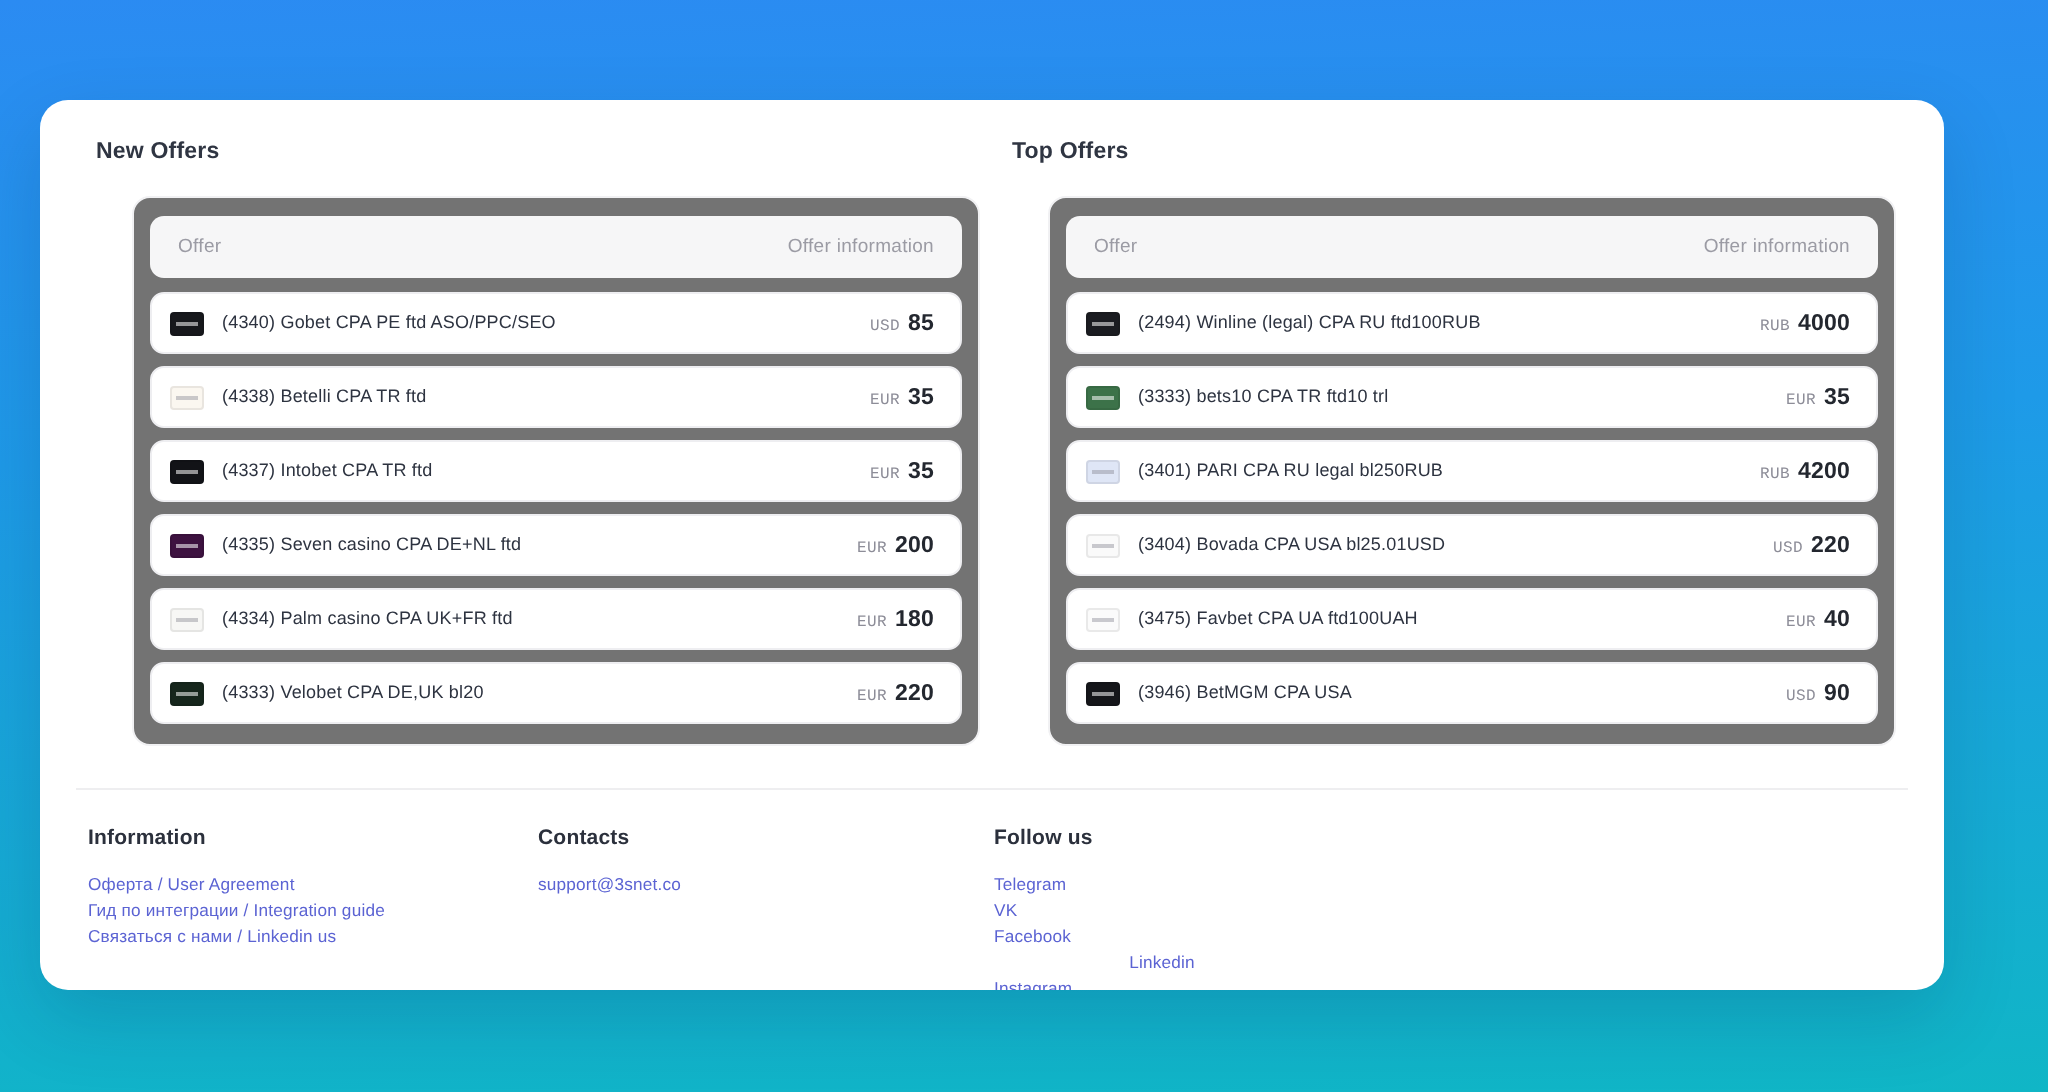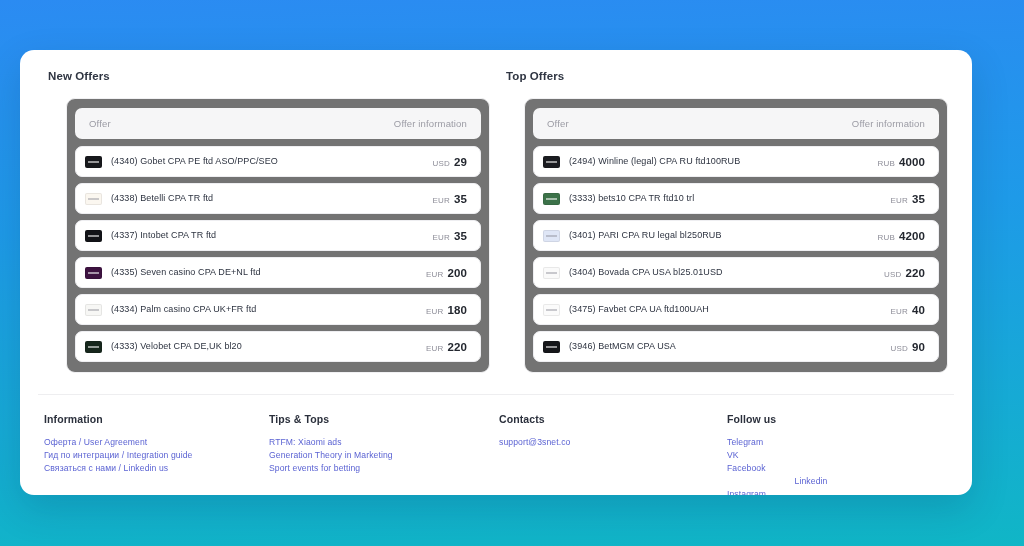--- a/index.html
+++ b/index.html
@@ -127,20 +127,21 @@
     display: flex;
     align-items: baseline;
     gap: 4px;
     flex: 0 0 auto;
     padding-left: 8px;
   }
   .price-cur {
     font-size: 8px;
     color: #8d8d98;
     letter-spacing: .2px;
+    font-family: Liberation Mono, monospace;
   }
   .price-val {
     font-size: 11.5px;
     font-weight: bold;
     color: #23272f;
     letter-spacing: .1px;
   }
 
   
   .footer {
@@ -190,21 +191,21 @@
           <span>Offer information</span>
         </div>
         <div id="list-0">
             <div class="offer-row">
               <div class="offer-left">
                 <span class="offer-logo" style="background: rgb(23, 24, 28);"></span>
                 <span class="offer-name">(4340) Gobet CPA PE ftd ASO/PPC/SEO</span>
               </div>
               <div class="offer-price">
                 <span class="price-cur">USD</span>
-                <span class="price-val">29</span>
+                <span class="price-val">85</span>
               </div>
             </div>
             <div class="offer-row">
               <div class="offer-left">
                 <span class="offer-logo light" style="background: rgb(251, 247, 240);"></span>
                 <span class="offer-name">(4338) Betelli CPA TR ftd</span>
               </div>
               <div class="offer-price">
                 <span class="price-cur">EUR</span>
                 <span class="price-val">35</span>
@@ -328,26 +329,20 @@
 
   </div>
 
   <div class="footer" id="footer-root">
       <div class="foot-col c1">
         <div class="foot-title">Information</div>
         <a class="foot-link" href="#" style="color: rgb(91, 99, 211);">Оферта / User Agreement</a>
         <a class="foot-link" href="#" style="color: rgb(91, 99, 211);">Гид по интеграции / Integration guide</a>
         <a class="foot-link" href="#" style="color: rgb(91, 99, 211);">Связаться с нами / Linkedin us</a>
       </div>
-      <div class="foot-col c2">
-        <div class="foot-title">Tips &amp; Tops</div>
-        <a class="foot-link" href="#" style="color: rgb(91, 99, 211);">RTFM: Xiaomi ads</a>
-        <a class="foot-link" href="#" style="color: rgb(91, 99, 211);">Generation Theory in Marketing</a>
-        <a class="foot-link" href="#" style="color: rgb(91, 99, 211);">Sport events for betting</a>
-      </div>
       <div class="foot-col c3">
         <div class="foot-title">Contacts</div>
         <a class="foot-link" href="#" style="color: rgb(91, 99, 211);">support@3snet.co</a>
       </div>
       <div class="foot-col c4">
         <div class="foot-title">Follow us</div>
         <a class="foot-link" href="#" style="color: rgb(91, 99, 211);">Telegram</a>
         <a class="foot-link" href="#" style="color: rgb(91, 99, 211);">VK</a>
         <a class="foot-link" href="#" style="color: rgb(91, 99, 211);">Facebook</a>
         <a class="foot-link" href="#" style="color: rgb(91, 99, 211); text-align: center;">Linkedin</a>

